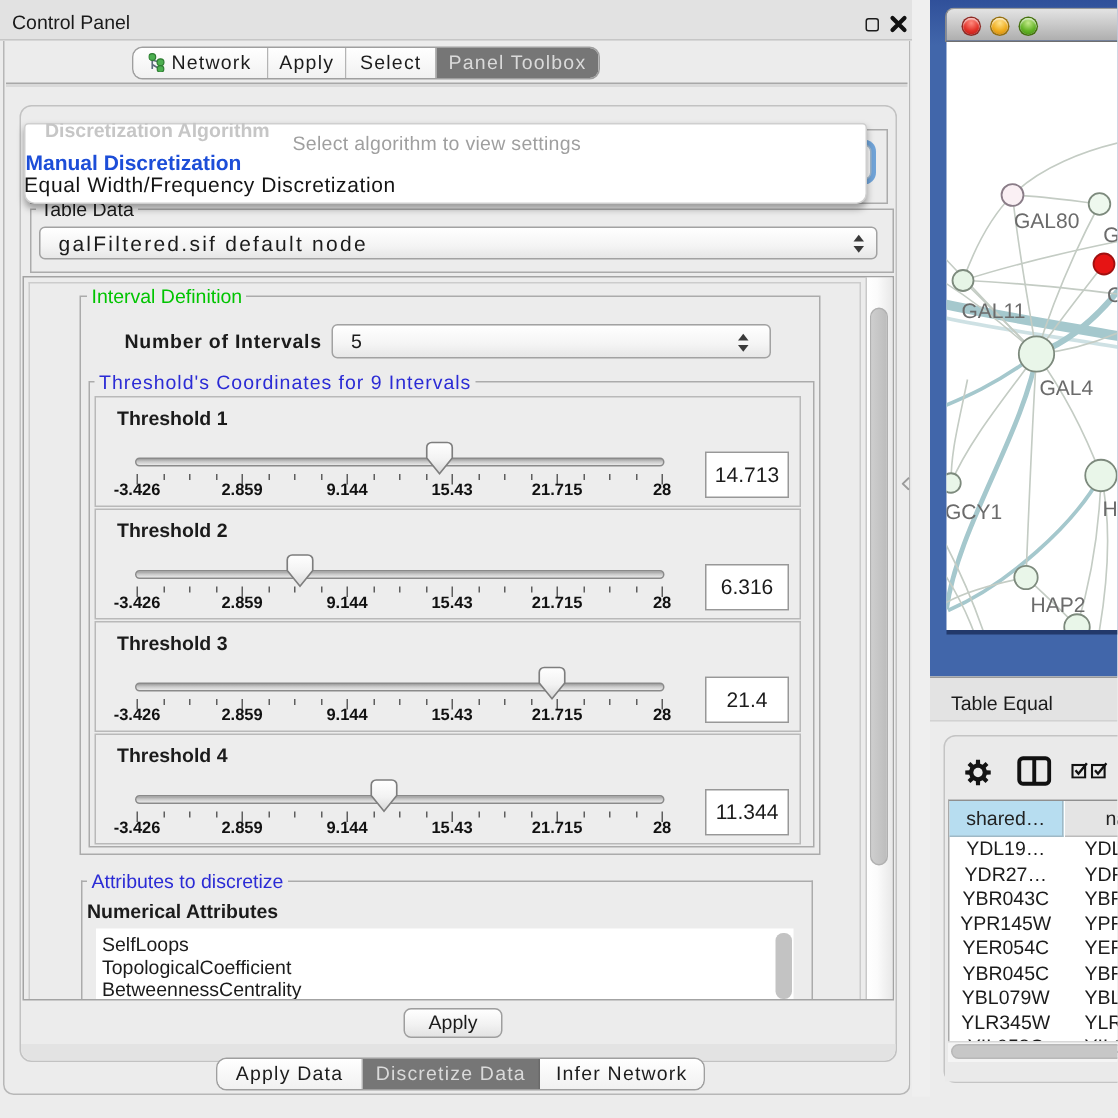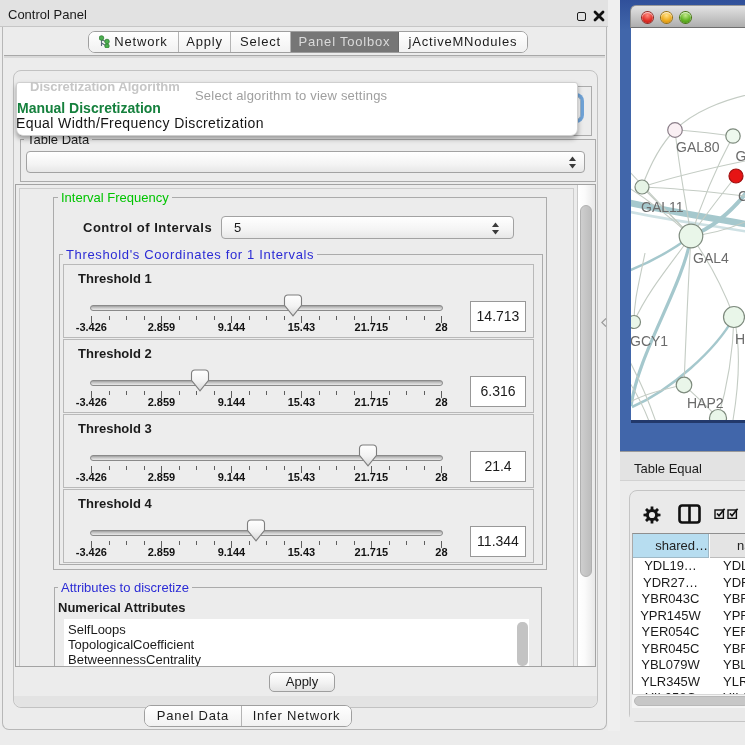--- a/index.html
+++ b/index.html
@@ -37,64 +37,64 @@
 <div class="seg" style="left:88px;top:31px">
 <div style="width:90px"><svg width="11" height="13" viewBox="0 0 11 13" style="vertical-align:-2px;margin-right:4px">
         <path d="M2.5,3 V11 M2.5,5 L7.5,6.5 M2.5,8 L7.5,11" stroke="#5c6b7a" stroke-width="1.1" fill="none"></path>
         <circle cx="2.5" cy="3" r="2.3" fill="#4caf50" stroke="#2e7d32" stroke-width="0.8"></circle>
         <circle cx="8" cy="6.5" r="2.3" fill="#4caf50" stroke="#2e7d32" stroke-width="0.8"></circle>
         <circle cx="8" cy="11" r="2.2" fill="#4caf50" stroke="#2e7d32" stroke-width="0.8"></circle>
       </svg>Network</div>
 <div style="width:52px">Apply</div>
 <div style="width:60px">Select</div>
 <div class="sel" style="width:108px">Panel Toolbox</div>
-<div style="width:128px">jActiveMNodules</div>
 </div>
 
 <div class="abs" style="left:13px;top:70px;width:585px;height:638px;border:1px solid #c2c2c2;border-radius:8px;background:#ececec"></div>
 <div class="abs" style="left:14px;top:696px;width:583px;height:11px;background:#e3e3e3;border-radius:0 0 8px 8px"></div>
 
 <div class="abs" style="left:20px;top:86px;width:572px;height:50px;border:1px solid #ababab"></div>
 <div class="abs" style="left:553px;top:96px;width:28px;height:24px;border-radius:5px;background:#f7f7f7;box-shadow:0 0 0 3px rgba(90,150,212,0.85);border:1px solid #9fb7cc"></div>
 
 <div class="abs" style="left:16px;top:82px;width:562px;height:54px;background:#ffffff;border:1px solid #cfcfcf;border-radius:3px 3px 7px 7px;box-shadow:0 3px 5px rgba(0,0,0,0.35);z-index:5"></div>
 <div class="abs" style="left:30px;top:79px;font-size:13px;font-weight:bold;color:#c6c6c6;z-index:6">Discretization Algorithm</div>
 <div class="abs" style="left:195px;top:88px;font-size:13px;color:#9f9f9f;z-index:6;letter-spacing:0.2px">Select algorithm to view settings</div>
-<div class="abs" style="left:17px;top:100px;font-size:14px;font-weight:bold;color:#15803d;z-index:6">Manual Discretization</div>
+<div class="abs" style="left:17px;top:100px;font-size:14px;font-weight:bold;color:#1d4ed8;z-index:6">Manual Discretization</div>
 <div class="abs" style="left:16px;top:115px;font-size:14px;letter-spacing:0.4px;color:#141414;z-index:6">Equal Width/Frequency Discretization</div>
 
 <div class="abs" style="left:20px;top:139px;width:576px;height:43px;border:1px solid #ababab"></div>
 <div class="glab" style="left:24px;top:132px">Table Data</div>
 <div class="combo" style="left:26px;top:151px;width:559px;height:22px">
+    <span class="ct" style="font-size:14px;letter-spacing:1.5px">galFiltered.sif default node</span>
 <svg width="9" height="13" viewBox="0 0 9 13">
       <path d="M4.5,0.5 L8,5 H1 Z" fill="#3a3a3a"></path>
       <path d="M4.5,12.5 L1,8 H8 Z" fill="#3a3a3a"></path>
     </svg>
   </div>
 
 <div class="abs" style="left:15px;top:184px;width:581px;height:483px;border:1px solid #a3a3a3;background:#ececec"></div>
 <div class="abs" style="left:19px;top:188px;width:555px;height:478px;border:1px solid #cccccc;border-bottom:none"></div>
 
 <div class="abs" style="left:577px;top:185px;width:18px;height:481px;background:linear-gradient(90deg,#ffffff,#fbfbfb 40%,#e8e8e8);border-left:1px solid #c9c9c9"></div>
 <div class="abs" style="left:580px;top:205px;width:12px;height:372px;border-radius:6px;background:linear-gradient(90deg,#cecece,#bdbdbd);border:1px solid #b0b0b0"></div>
 
 <div class="abs" style="left:53px;top:197px;width:494px;height:373px;border:1px solid #ababab"></div>
-<div class="glab" style="left:58px;top:190px;color:#00c400">Interval Frequency</div>
-
-<div class="blab" style="left:83px;top:220px;letter-spacing:0.5px">Control of Intervals</div>
+<div class="glab" style="left:58px;top:190px;color:#00c400">Interval Definition</div>
+
+<div class="blab" style="left:83px;top:220px;letter-spacing:0.5px">Number of Intervals</div>
 <div class="combo" style="left:221px;top:216px;width:293px;height:23px">
     <span class="ct">5</span>
 <svg style="right:13px" width="9" height="13" viewBox="0 0 9 13">
       <path d="M4.5,0.5 L8,5 H1 Z" fill="#3a3a3a"></path>
       <path d="M4.5,12.5 L1,8 H8 Z" fill="#3a3a3a"></path>
     </svg>
   </div>
 
 <div class="abs" style="left:59px;top:254px;width:484px;height:311px;border:1px solid #ababab"></div>
-<div class="glab" style="left:63px;top:247px;color:#2b2bd5;letter-spacing:0.65px">Threshold's Coordinates for 1 Intervals</div>
+<div class="glab" style="left:63px;top:247px;color:#2b2bd5;letter-spacing:0.65px">Threshold's Coordinates for 9 Intervals</div>
 
 <div class="abs tbox" style="top:264px"></div>
 <div class="abs blab" style="left:78px;top:271px">Threshold 1</div>
 <div class="abs track" style="top:305px"></div>
 <div class="tick" style="left:91.4px;top:316px;height:7px"></div>
 <div class="tick" style="left:108.9px;top:316px;height:4px"></div>
 <div class="tick" style="left:126.4px;top:316px;height:4px"></div>
 <div class="tick" style="left:143.9px;top:316px;height:4px"></div>
 <div class="tick" style="left:161.4px;top:316px;height:7px"></div>
 <div class="tick" style="left:178.9px;top:316px;height:4px"></div>
@@ -258,21 +258,22 @@
 <div class="glab" style="left:58px;top:580px;color:#2b2bd5">Attributes to discretize</div>
 <div class="blab" style="left:58px;top:600px">Numerical Attributes</div>
 <div class="abs" style="left:64px;top:619px;width:465px;height:47px;background:#ffffff;overflow:hidden">
 <div style="position:absolute;left:4px;top:4px;font-size:13px;line-height:14.9px">SelfLoops<br>TopologicalCoefficient<br>BetweennessCentrality</div>
 </div>
 <div class="abs" style="left:517px;top:622px;width:11px;height:44px;border-radius:5px;background:#c3c3c3"></div>
 
 <div class="abs" style="left:269px;top:672px;width:66px;height:20px;border:1px solid #9e9e9e;border-radius:5px;background:linear-gradient(#ffffff,#f2f2f2 55%,#e3e3e3);font-size:13px;text-align:center;line-height:18px">Apply</div>
 
 <div class="seg" style="left:144px;top:705px">
-<div style="width:97px">Panel Data</div>
+<div style="width:97px">Apply Data</div>
+<div class="sel" style="width:118px">Discretize Data</div>
 <div style="width:109px">Infer Network</div>
 </div>
 
 <svg class="abs" style="left:601px;top:318px" width="6" height="9" viewBox="0 0 6 9">
     <path d="M5,0.5 L0.8,4.5 L5,8.5" fill="none" stroke="#9b9b9b" stroke-width="1.2"></path>
   </svg>
 <div class="abs" style="left:608px;top:0;width:12px;height:731px;background:#efefef"></div>
 <div class="abs" style="left:620px;top:0;width:125px;height:451px;background:linear-gradient(#30509a,#4166aa 30px,#4166aa)"></div>
 
 <div class="abs" style="left:630px;top:5px;width:115px;height:23px;border-radius:6px 0 0 0;background:linear-gradient(#e3e3e3,#c6c6c6 55%,#aeaeae);border-bottom:1px solid #6f6f6f;border-left:1px solid #8a8a8a;border-top:1px solid #9a9a9a"></div>
@@ -353,21 +354,21 @@
 <svg class="abs" style="left:714px;top:508px" width="12" height="11" viewBox="0 0 12 11">
     <rect x="1" y="2" width="8.4" height="8.4" fill="none" stroke="#111" stroke-width="1.4"></rect>
     <path d="M3,5.5 L5,7.8 L10.6,0.8" fill="none" stroke="#111" stroke-width="1.6"></path>
   </svg>
 <svg class="abs" style="left:727px;top:508px" width="12" height="11" viewBox="0 0 12 11">
     <rect x="1" y="2" width="8.4" height="8.4" fill="none" stroke="#111" stroke-width="1.4"></rect>
     <path d="M3,5.5 L5,7.8 L10.6,0.8" fill="none" stroke="#111" stroke-width="1.6"></path>
   </svg>
 
 <div class="abs" style="left:632px;top:533px;width:113px;height:174px;background:#ffffff;border-left:1px solid #a9a9a9;border-top:1px solid #8f8f8f"></div>
-<div class="abs" style="left:633px;top:534px;width:76px;height:24px;background:#b7ddf0;border-right:1px solid #9fb9c6;font-size:13px;text-align:right;line-height:24px;color:#222">shared…</div>
+<div class="abs" style="left:633px;top:534px;width:76px;height:24px;background:#b7ddf0;border-right:1px solid #9fb9c6;font-size:13px;text-align:center;line-height:24px;color:#222">shared…</div>
 <div class="abs" style="left:710px;top:534px;width:40px;height:24px;background:#e4e4e4;border-bottom:1px solid #bcbcbc;font-size:13px;line-height:24px;color:#222"><span style="margin-left:27px">na</span></div>
 <div class="abs" style="left:633px;top:557px;width:76px;height:1px;background:#9fb9c6"></div>
 <div class="trow" style="top:558.0px">
     <span class="tc1">YDL19…</span>
     <span class="tc2">YDL1</span>
   </div>
 <div class="trow" style="top:574.5px">
     <span class="tc1">YDR27…</span>
     <span class="tc2">YDR2</span>
   </div>

